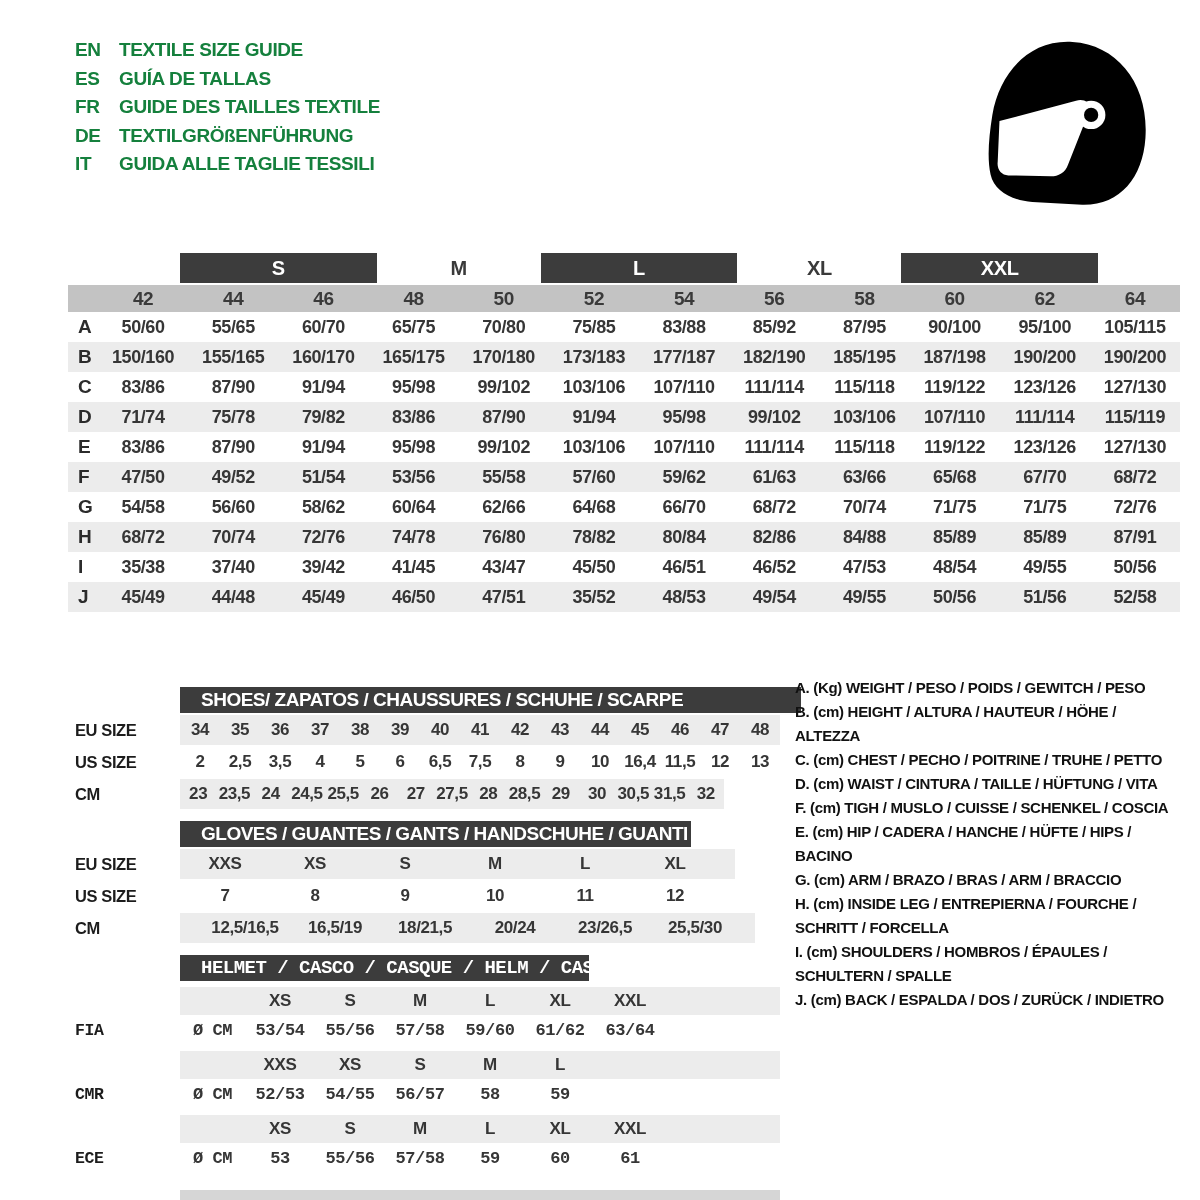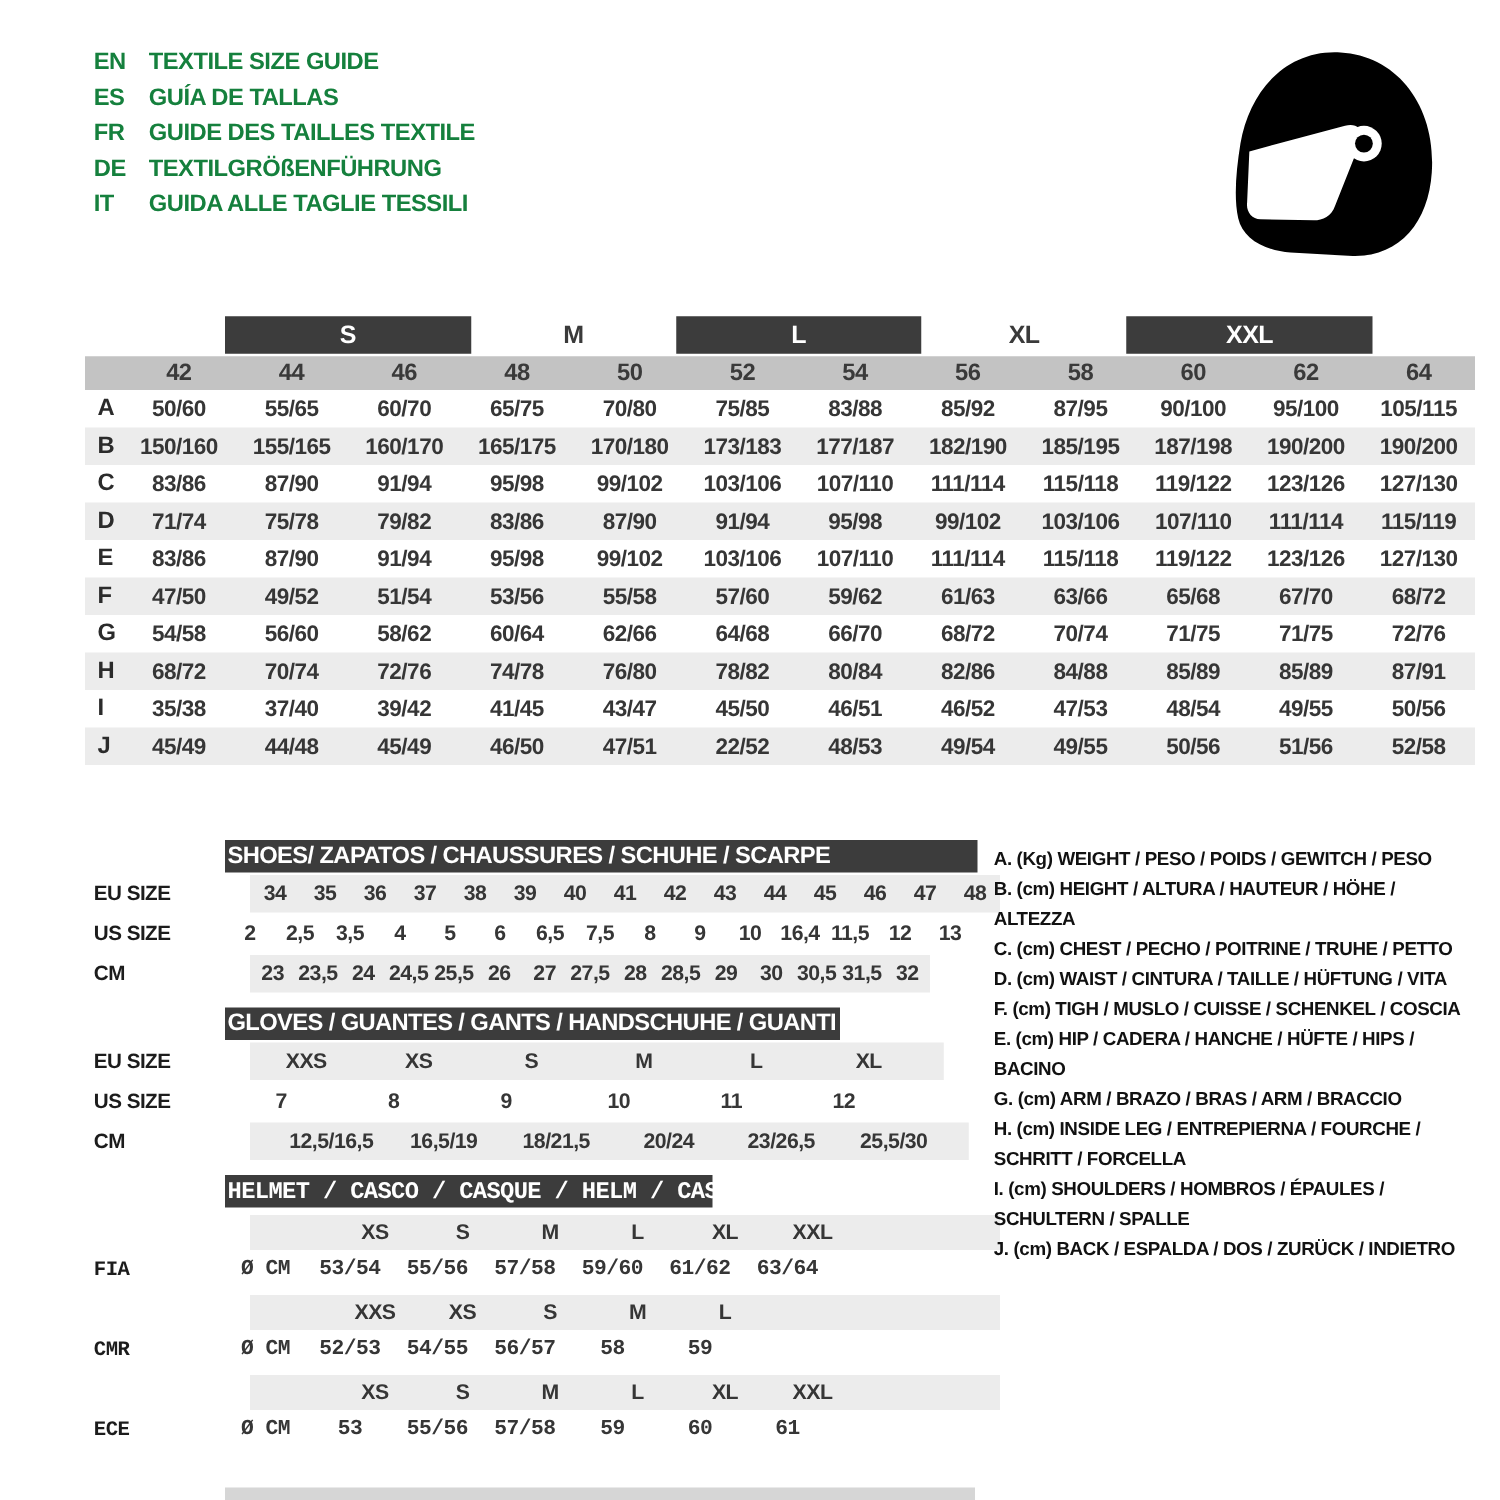--- a/index.html
+++ b/index.html
@@ -24,23 +24,23 @@
   .num-row{height:27px;background:#c3c3c3;align-items:center;font-size:19px;color:#3a3a3a;}
   .trow{height:30px;align-items:center;font-size:18px;color:#363636;}
   .trow.stripe{background:#ececec;}
   .cell{text-align:center;white-space:nowrap;}
   .letter-cell{text-align:left;padding-left:10px;font-size:19px;color:#2b2b2b;}
   
   .sec{position:absolute;left:75px;}
   .sec-row{display:flex;align-items:stretch;}
   .sec-label{width:105px;display:flex;align-items:center;font-size:16.5px;color:#1c1c1c;}
   .title-bar{background:#3c3c3c;color:#ffffff;font-size:19px;height:26px;
-    display:flex;align-items:center;padding-left:2px;letter-spacing:-0.5px;white-space:nowrap;}
+    display:flex;align-items:center;padding-left:21px;letter-spacing:-0.5px;white-space:nowrap;margin-top:15px;}
   .cells{display:grid;align-items:center;font-size:17px;color:#363636;}
-  .row-g{background:#ececec;margin-left:20px;}
+  .row-g{background:#ececec;}
   .h28{height:28px;} .h30{height:30px;} .mb2{margin-bottom:2px;} .mb6{margin-bottom:6px;font-family:Liberation Mono, monospace;}
   
   .legend{position:absolute;left:795px;top:676px;width:388px;font-size:15px;
     line-height:24px;color:#111;letter-spacing:-0.3px;}
   
   .bottom-bar{position:absolute;left:180px;top:1190px;width:600px;height:10px;background:#d6d6d6;}
 </style>
 </head>
 <body>
 
@@ -235,21 +235,21 @@
         <div class="cell">49/55</div>
         <div class="cell">50/56</div>
       </div>
       <div class="grid13 trow stripe">
         <div class="letter-cell">J</div>
         <div class="cell">45/49</div>
         <div class="cell">44/48</div>
         <div class="cell">45/49</div>
         <div class="cell">46/50</div>
         <div class="cell">47/51</div>
-        <div class="cell">22/52</div>
+        <div class="cell">35/52</div>
         <div class="cell">48/53</div>
         <div class="cell">49/54</div>
         <div class="cell">49/55</div>
         <div class="cell">50/56</div>
         <div class="cell">51/56</div>
         <div class="cell">52/58</div>
       </div>
     </div>
 </div>
 

